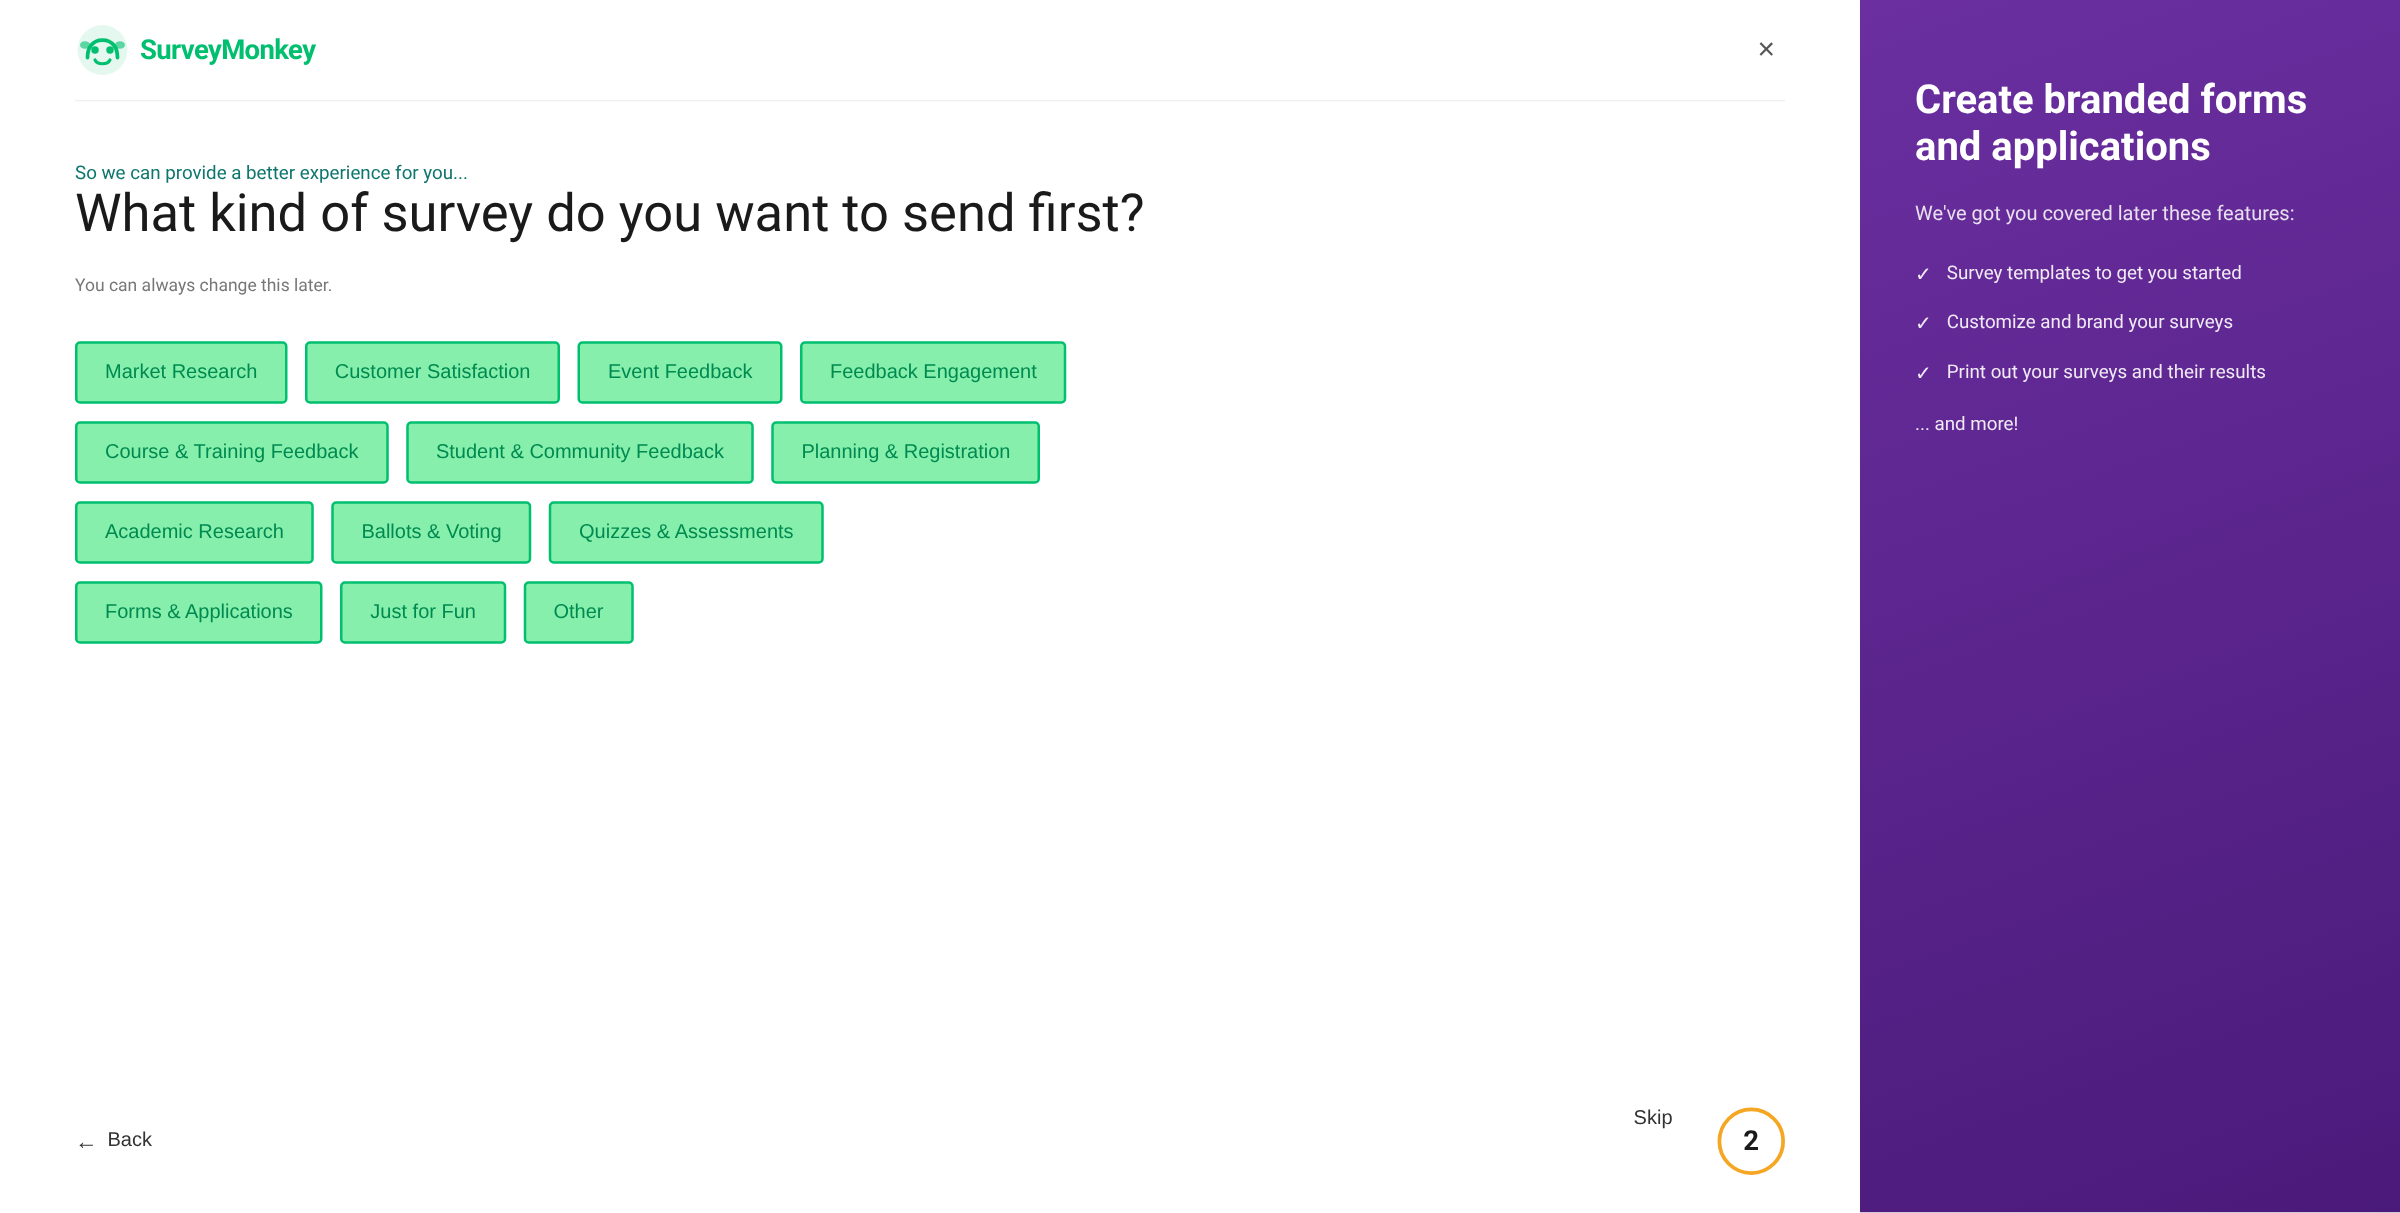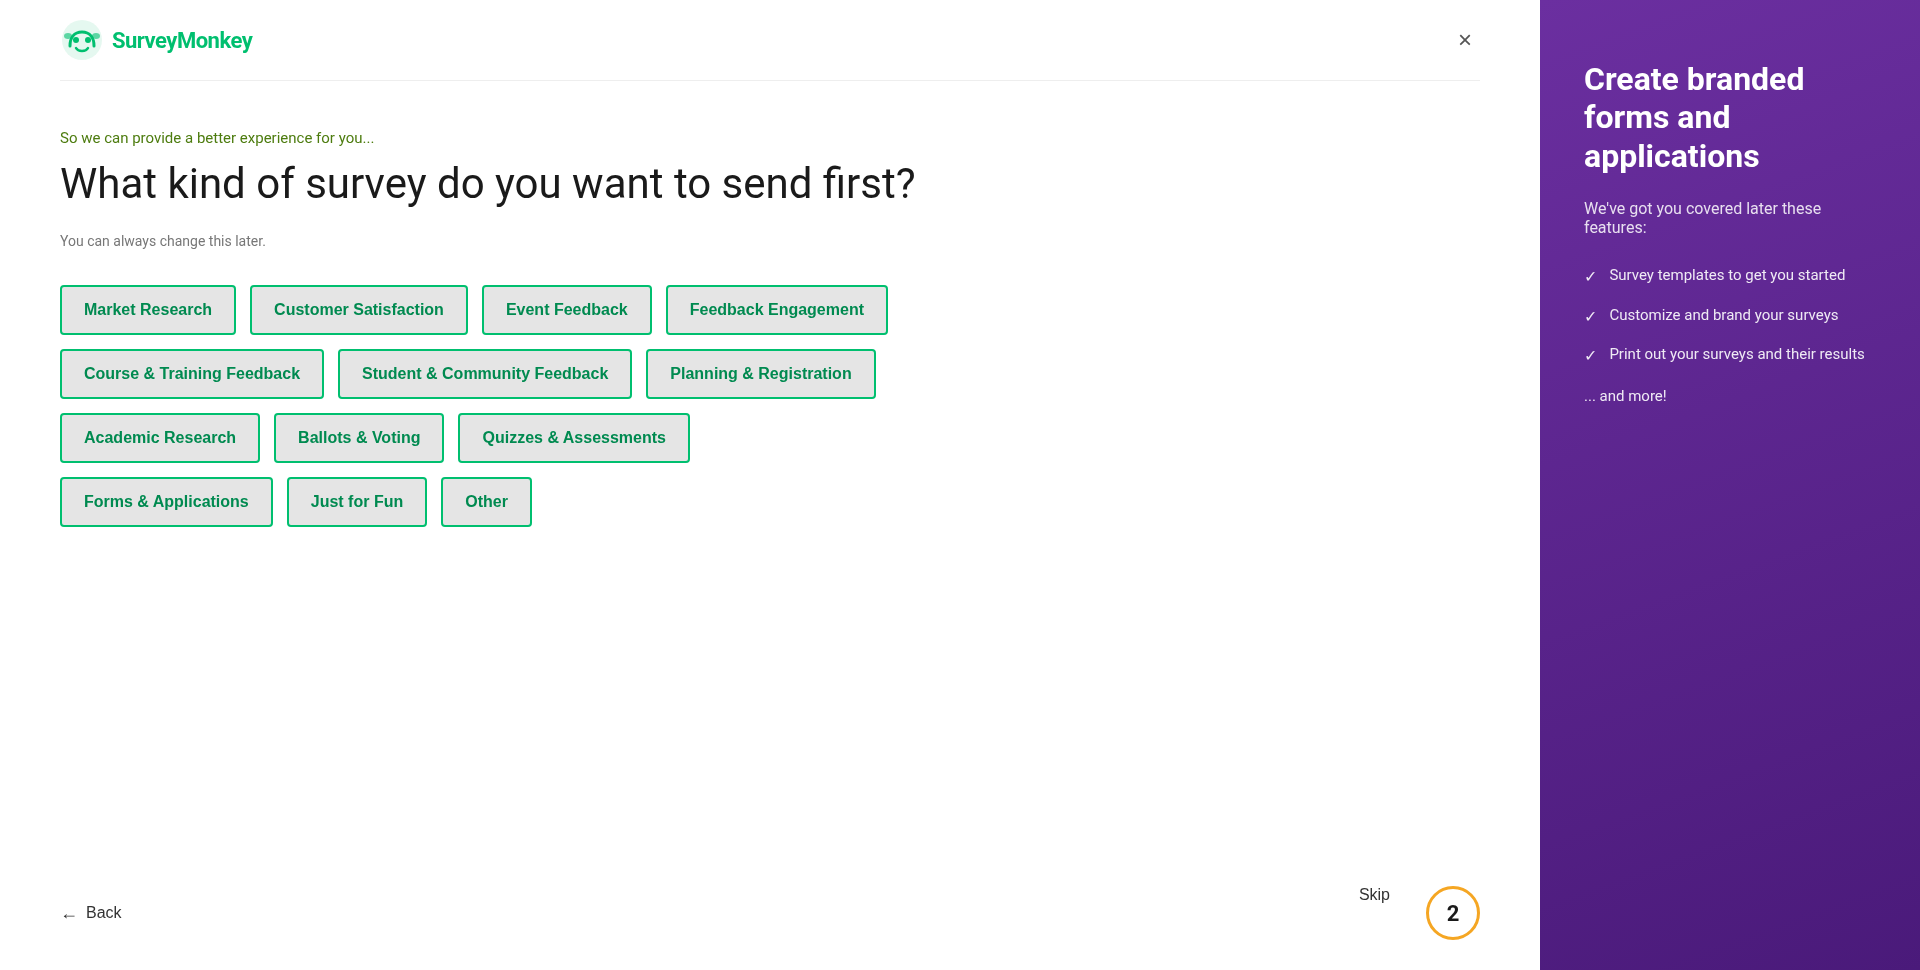--- a/index.html
+++ b/index.html
@@ -61,22 +61,21 @@
     }
 
     
     .content {
       flex: 1;
       padding-top: 48px;
     }
 
     .subtitle {
       font-size: 15px;
-      color: #4d7c0f;
-      margin-bottom: 12px;
+      color: #0f766e;
     }
 
     .main-title {
       font-size: 42px;
       font-weight: 400;
       color: #1a1a1a;
       margin-bottom: 24px;
       line-height: 1.2;
     }
 
@@ -94,24 +93,24 @@
     }
 
     .category-row {
       display: flex;
       gap: 14px;
       flex-wrap: wrap;
     }
 
     .category-btn {
       border: 2px solid #00bf6f;
-      background: #e5e5e5;
+      background: #86efac;
       color: #008a50;
       font-size: 16px;
-      font-weight: 700;
+      font-weight: 400;
       padding: 14px 22px;
       border-radius: 4px;
       cursor: pointer;
       white-space: nowrap;
       transition: background 0.15s, color 0.15s;
     }
 
     
     .footer {
       display: flex;
@@ -159,21 +158,21 @@
       display: flex;
       align-items: center;
       justify-content: center;
       font-size: 22px;
       font-weight: 700;
       color: #1a1a1a;
     }
 
     
     .sidebar {
-      width: 380px;
+      width: 432px;
       background: linear-gradient(160deg, #6b2fa0 0%, #4a1a7a 100%);
       color: #fff;
       padding: 60px 44px;
       display: flex;
       flex-direction: column;
       min-height: 970px;
     }
 
     .sidebar-title {
       font-size: 32px;

